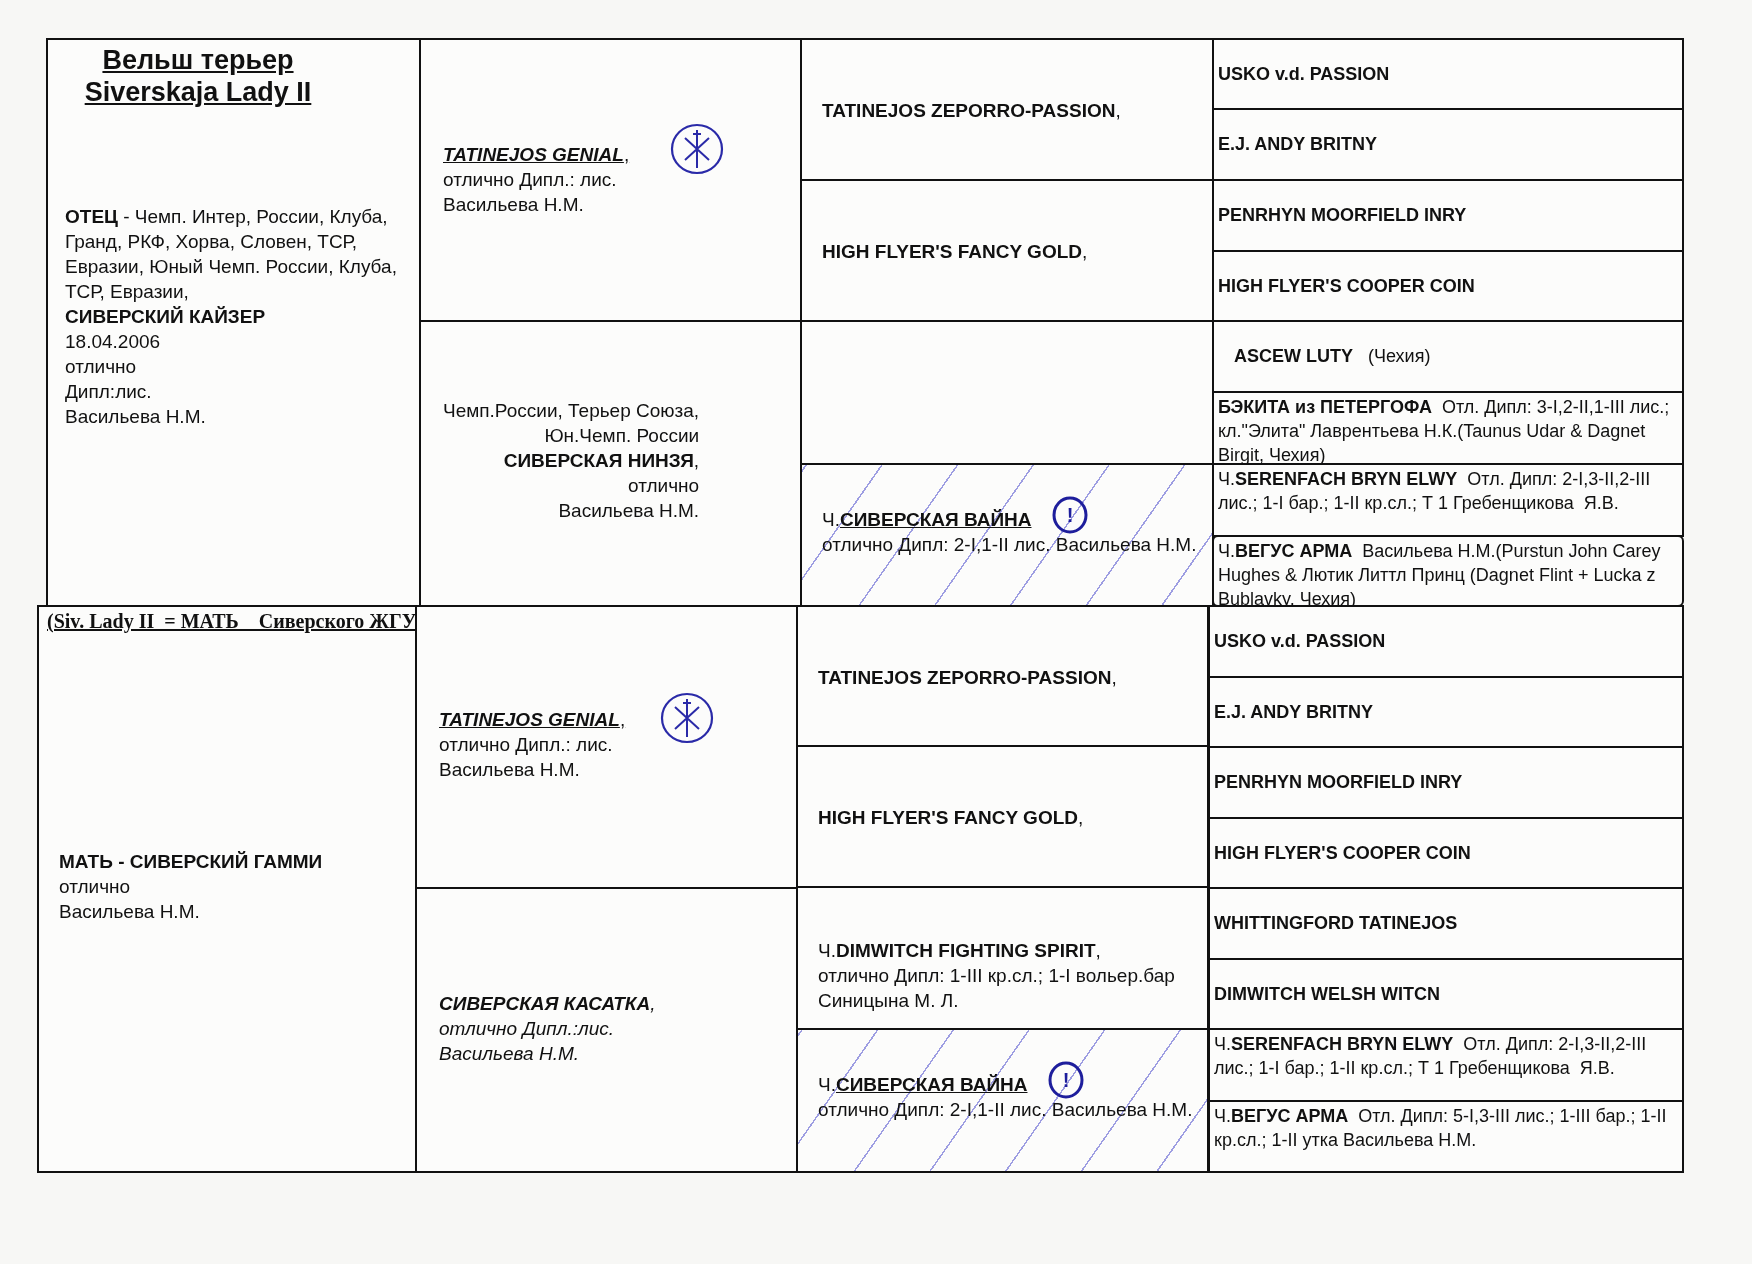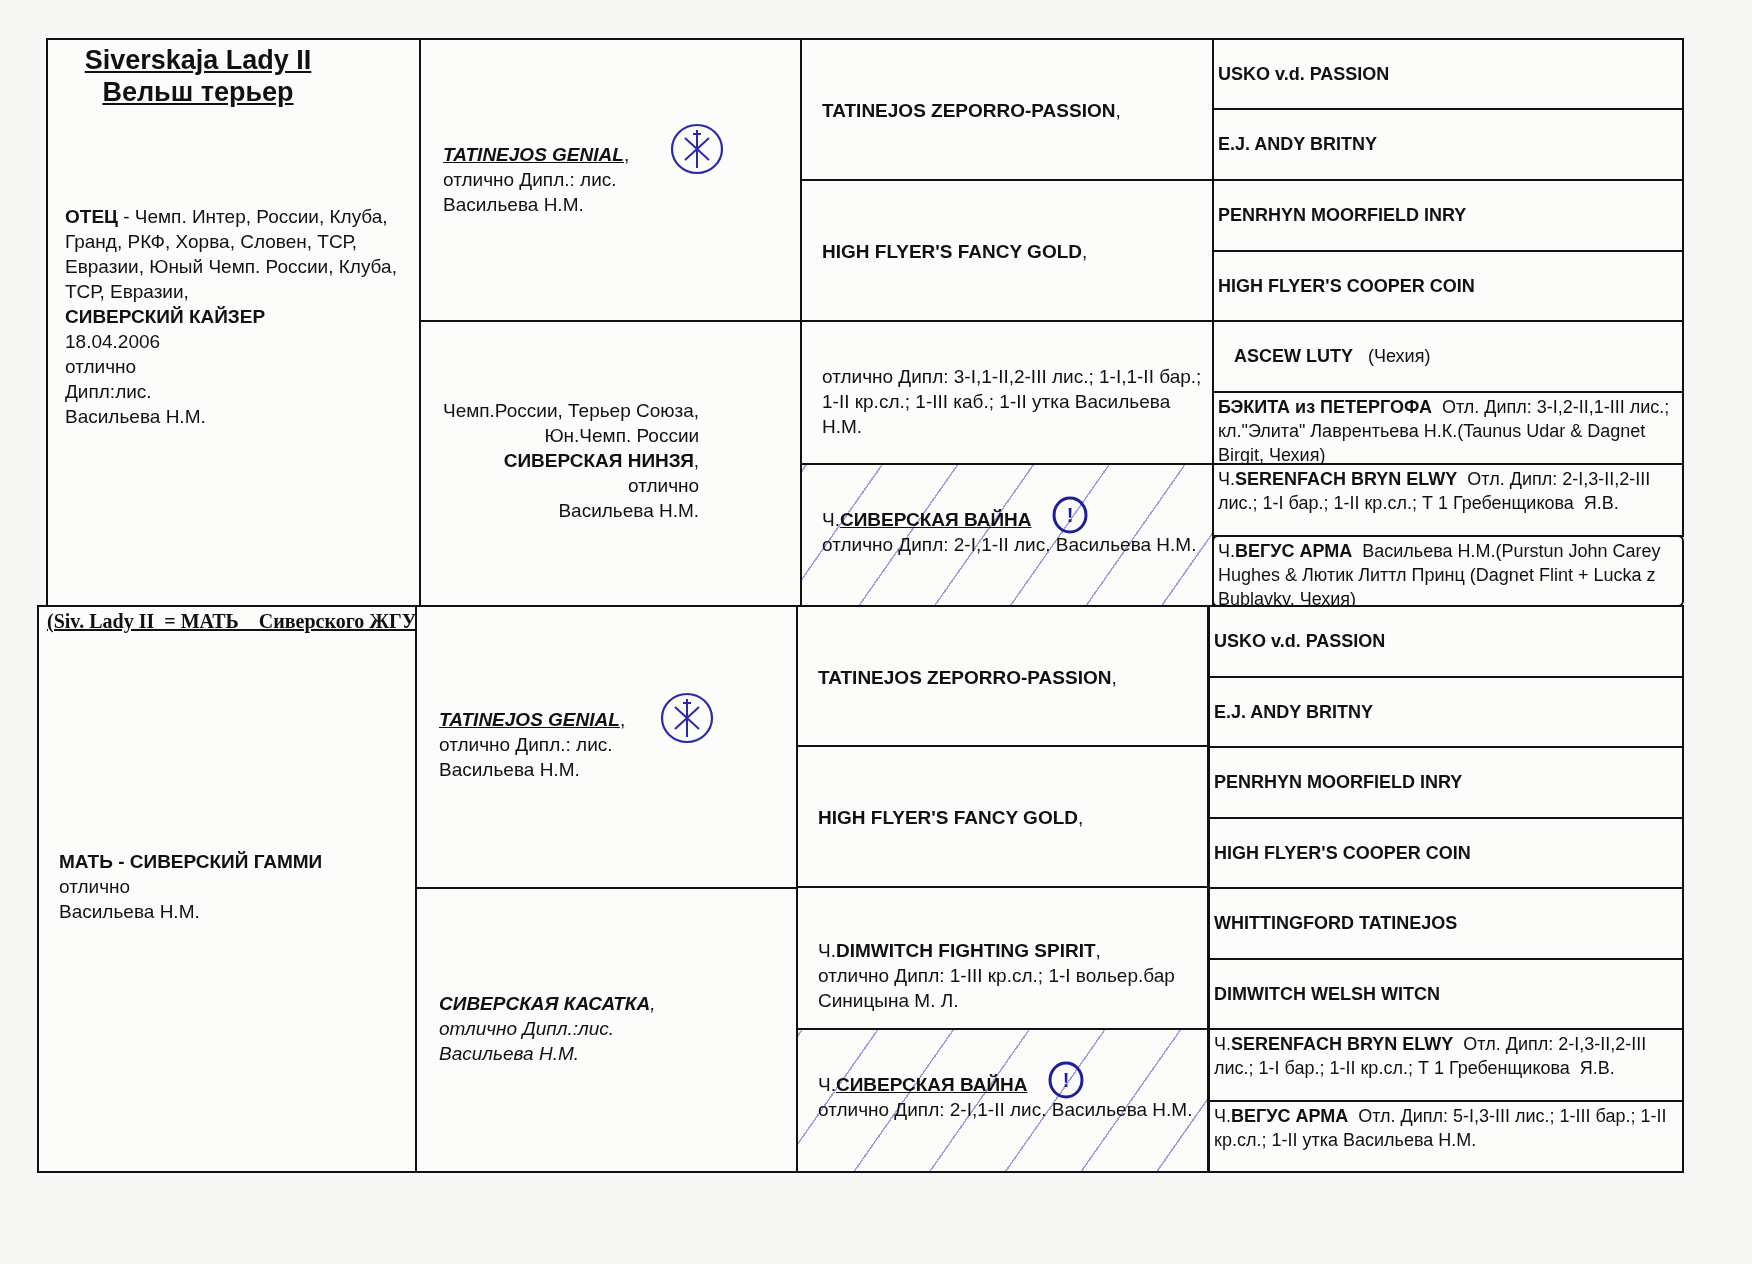--- a/index.html
+++ b/index.html
@@ -27,22 +27,22 @@
   svg.mark { position:absolute; overflow:visible; }
 </style>
 </head>
 <body>
 
 <div class="page">
   <div class="grid" id="grid">
 
     <div class="cell" style="left:46px;top:38px;width:375px;height:569px;">
       <div class="txt title" style="left:0;top:4px;width:300px;">
+        <div>Вельш терьер</div>
         <div>Siverskaja Lady II</div>
-        <div>Вельш терьер</div>
       </div>
       <div class="txt" style="left:17px;top:164px;width:350px;">
         <span class="b">ОТЕЦ</span><span> - Чемп. Интер, России, Клуба, Гранд, РКФ, Хорва, Словен, ТСР, Евразии, Юный Чемп. России, Клуба, ТСР, Евразии,</span>
         <div class="b">СИВЕРСКИЙ КАЙЗЕР</div>
         <div>18.04.2006</div>
         <div>отлично</div>
         <div>Дипл:лис.</div>
         <div>Васильева Н.М.</div>
       </div>
     </div>
@@ -101,21 +101,20 @@
             <div><span class="b">TATINEJOS ZEPORRO-PASSION</span><span>,</span></div>
           </div>
         </div>
         <div class="cell" style="left: 800px; top: 179px; width: 414px; height: 143px;">
           <div class="txt" style="left: 20px; top: 58px; width: 380px;">
             <div><span class="b">HIGH FLYER'S FANCY GOLD</span><span>,</span></div>
           </div>
         </div>
         <div class="cell" style="left: 800px; top: 320px; width: 414px; height: 145px;">
           <div class="txt" style="left: 20px; top: 42px; width: 380px;">
-            <div>отлично Дипл: 3-I,1-II,2-III лис.; 1-I,1-II бар.; 1-II кр.сл.; 1-III каб.; 1-II утка Васильева Н.М.</div>
           </div>
         </div>
         <div class="cell" style="left: 800px; top: 463px; width: 414px; height: 144px;">
           <div class="hatch"></div>
           <div class="txt" style="left: 20px; top: 42px; width: 380px;">
             <div style="position: relative;"><span>Ч.</span><span class="b u">СИВЕРСКАЯ ВАЙНА</span><svg class="mark" width="42" height="40" style="left: 228px; top: -12px; position: absolute;">
                 <ellipse cx="20" cy="20" rx="16" ry="17" fill="none" stroke="#1e1e9c" stroke-width="3"></ellipse>
                 <text x="20" y="27" text-anchor="middle" font-size="20" font-weight="bold" fill="#1e1e9c" font-family="Liberation Sans, sans-serif">!</text>
               </svg></div>
             <div>отлично Дипл: 2-I,1-II лис. Васильева Н.М.</div>

